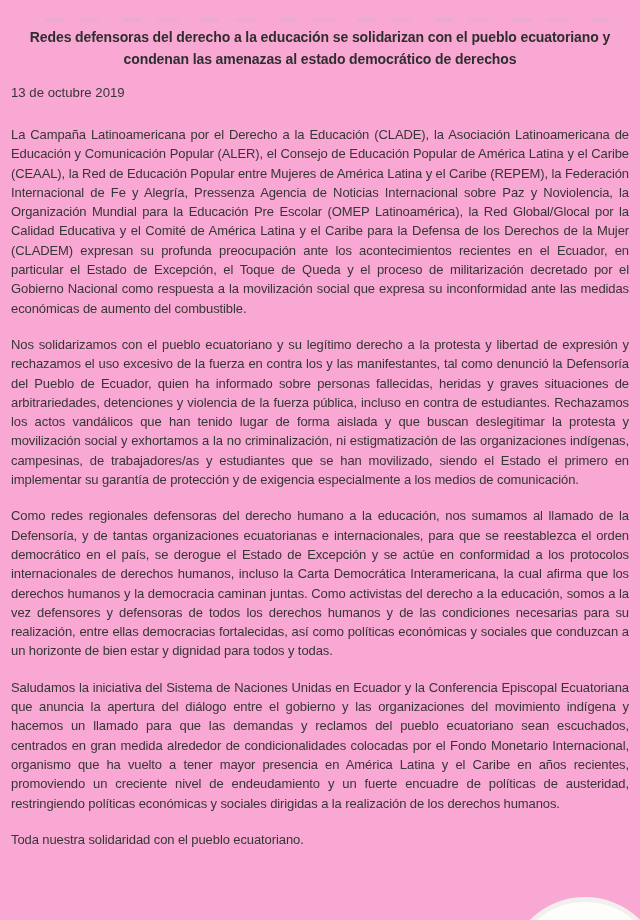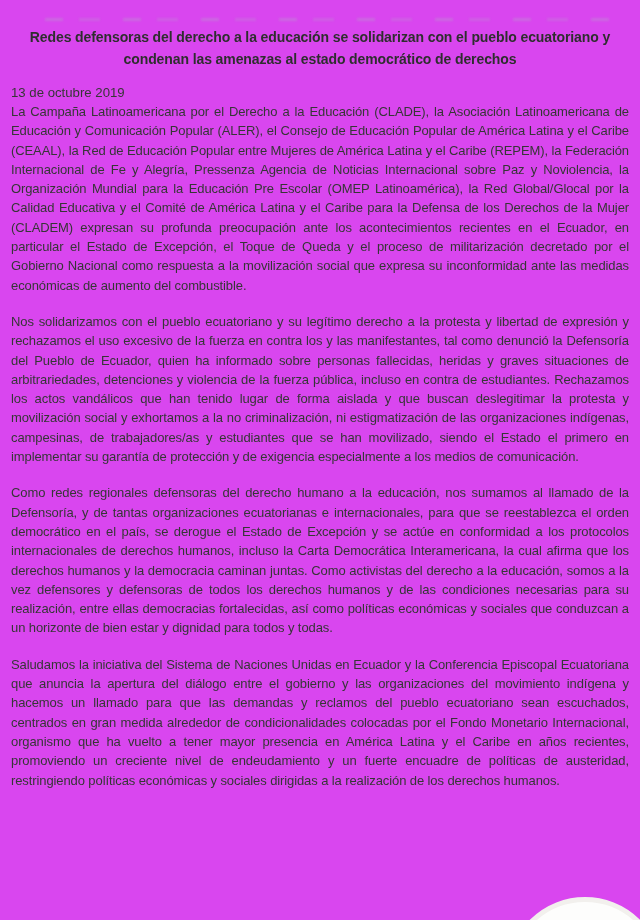--- a/index.html
+++ b/index.html
@@ -5,21 +5,21 @@
   html, body {
     margin: 0;
     padding: 0;
     background: #ffffff;
   }
   .page {
     position: relative;
     width: 640px;
     height: 920px;
     box-sizing: border-box;
-    background: #d946ef;
+    background: #f9a8d4;
     padding: 26px 11px 0 11px;
     overflow: hidden;
     font-family: "Liberation Sans", sans-serif;
     color: #363636;
   }
   .scan-artifact {
     position: absolute;
     top: 18px;
     left: 45px;
     right: 25px;
@@ -41,20 +41,21 @@
     letter-spacing: -0.1px;
   }
   .doc-date {
     margin-top: 13px;
     text-align: left;
     font-size: 13.2px;
     line-height: 19px;
     color: #363636;
   }
   .doc-body {
+    margin-top: 23px;
   }
   .para {
     margin: 0 0 17px 0;
     font-size: 13px;
     line-height: 19.3px;
     text-align: justify;
     letter-spacing: -0.1px;
     color: #363636;
   }
   .para.closing {
@@ -82,17 +83,18 @@
 
   <h1 class="doc-title">Redes defensoras del derecho a la educación se solidarizan con el pueblo ecuatoriano y condenan las amenazas al estado democrático de derechos</h1>
 
   <div class="doc-date">13 de octubre 2019</div>
 
   <div class="doc-body">
     <p class="para">La Campaña Latinoamericana por el Derecho a la Educación (CLADE), la Asociación Latinoamericana de Educación y Comunicación Popular (ALER), el Consejo de Educación Popular de América Latina y el Caribe (CEAAL), la Red de Educación Popular entre Mujeres de América Latina y el Caribe (REPEM), la Federación Internacional de Fe y Alegría, Pressenza Agencia de Noticias Internacional sobre Paz y Noviolencia, la Organización Mundial para la Educación Pre Escolar (OMEP Latinoamérica), la Red Global/Glocal por la Calidad Educativa y el Comité de América Latina y el Caribe para la Defensa de los Derechos de la Mujer (CLADEM) expresan su profunda preocupación ante los acontecimientos recientes en el Ecuador, en particular el Estado de Excepción, el Toque de Queda y el proceso de militarización decretado por el Gobierno Nacional como respuesta a la movilización social que expresa su inconformidad ante las medidas económicas de aumento del combustible.</p>
     <p class="para">Nos solidarizamos con el pueblo ecuatoriano y su legítimo derecho a la protesta y libertad de expresión y rechazamos el uso excesivo de la fuerza en contra los y las manifestantes, tal como denunció la Defensoría del Pueblo de Ecuador, quien ha informado sobre personas fallecidas, heridas y graves situaciones de arbitrariedades, detenciones y violencia de la fuerza pública, incluso en contra de estudiantes. Rechazamos los actos vandálicos que han tenido lugar de forma aislada y que buscan deslegitimar la protesta y movilización social y exhortamos a la no criminalización, ni estigmatización de las organizaciones indígenas, campesinas, de trabajadores/as y estudiantes que se han movilizado, siendo el Estado el primero en implementar su garantía de protección y de exigencia especialmente a los medios de comunicación.</p>
     <p class="para">Como redes regionales defensoras del derecho humano a la educación, nos sumamos al llamado de la Defensoría, y de tantas organizaciones ecuatorianas e internacionales, para que se reestablezca el orden democrático en el país, se derogue el Estado de Excepción y se actúe en conformidad a los protocolos internacionales de derechos humanos, incluso la Carta Democrática Interamericana, la cual afirma que los derechos humanos y la democracia caminan juntas. Como activistas del derecho a la educación, somos a la vez defensores y defensoras de todos los derechos humanos y de las condiciones necesarias para su realización, entre ellas democracias fortalecidas, así como políticas económicas y sociales que conduzcan a un horizonte de bien estar y dignidad para todos y todas.</p>
     <p class="para">Saludamos la iniciativa del Sistema de Naciones Unidas en Ecuador y la Conferencia Episcopal Ecuatoriana que anuncia la apertura del diálogo entre el gobierno y las organizaciones del movimiento indígena y hacemos un llamado para que las demandas y reclamos del pueblo ecuatoriano sean escuchados, centrados en gran medida alrededor de condicionalidades colocadas por el Fondo Monetario Internacional, organismo que ha vuelto a tener mayor presencia en América Latina y el Caribe en años recientes, promoviendo un creciente nivel de endeudamiento y un fuerte encuadre de políticas de austeridad, restringiendo políticas económicas y sociales dirigidas a la realización de los derechos humanos.</p>
+    <p class="para closing">Toda nuestra solidaridad con el pueblo ecuatoriano.</p>
   </div>
 
   <div class="watermark-circle"></div>
 
 </div>
 
 </body></html>

